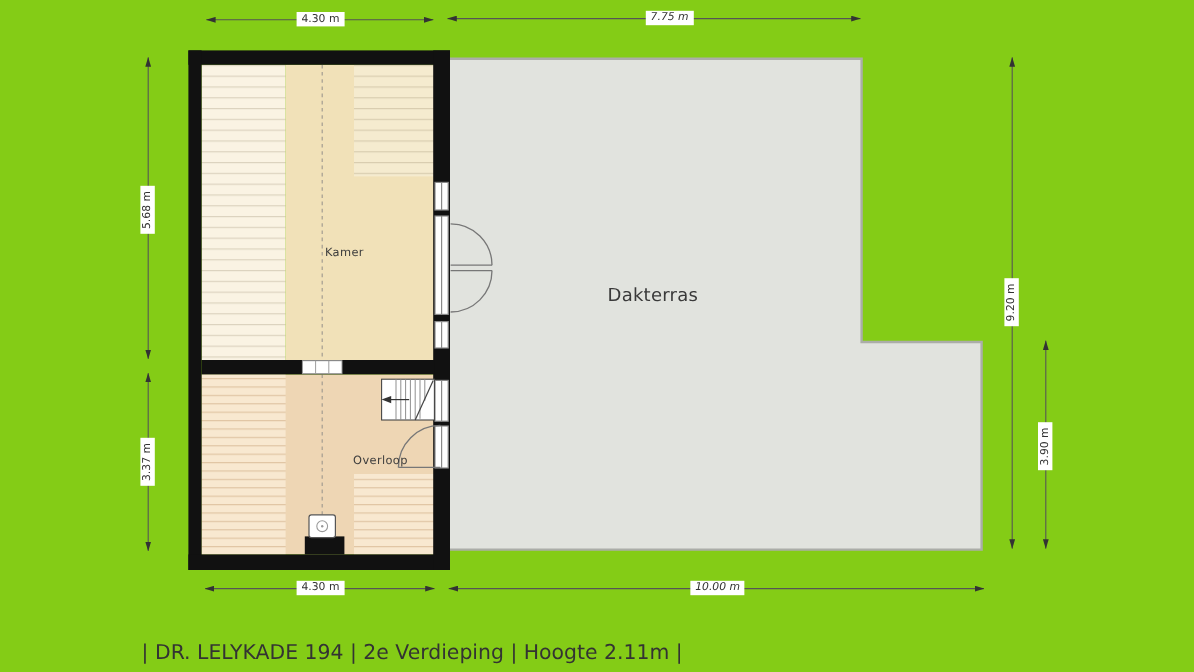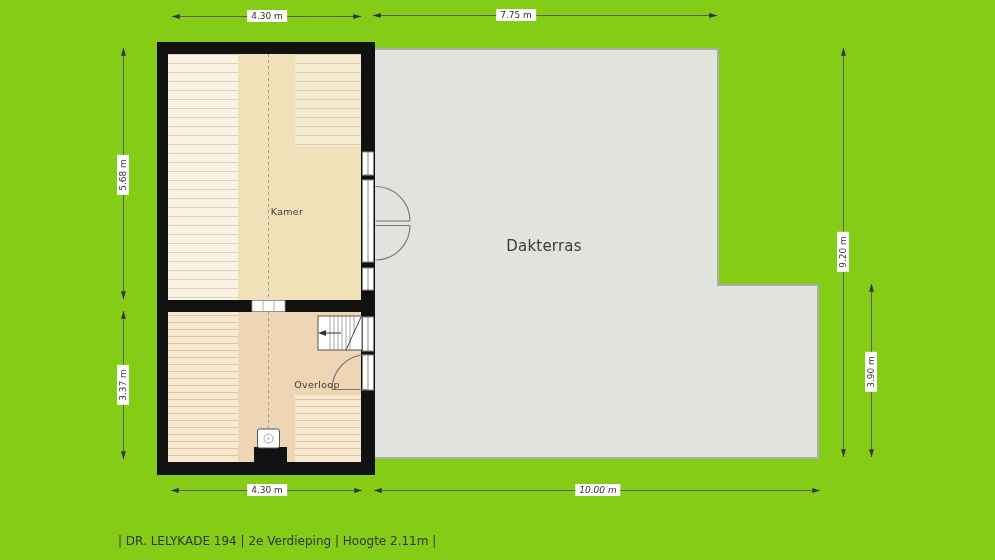--- a/index.html
+++ b/index.html
@@ -5,21 +5,21 @@
   html,body{margin:0;padding:0;background:#fff;}
   #stage{position:relative;width:995px;height:560px;background:#84cc16;overflow:hidden;
          font-family:"DejaVu Sans","Liberation Sans",sans-serif;}
   #plan-svg{position:absolute;left:0;top:0;}
   .dimlabel{position:absolute;transform:translate(-50%,-50%);background:#fff;
             padding:0 4px;font-size:9px;color:#333;white-space:nowrap;line-height:12px;}
   .dimlabel.vert{transform:translate(-50%,-50%) rotate(-90deg);}
   .roomlabel{position:absolute;transform:translate(-50%,-50%);color:#3d3d3d;
              font-size:9.5px;white-space:nowrap;letter-spacing:0.3px;padding-left:38px;}
   .roomlabel.big{font-size:15px;color:#3a3a3a;letter-spacing:0.2px;}
-  #caption{position:absolute;left:118px;top:534px;font-size:12px;color:#333;white-space:nowrap;}
+  #caption{position:absolute;left:118px;top:534px;font-size:17px;color:#333;white-space:nowrap;}
 </style>
 </head>
 <body>
 
 <div id="stage">
 
   <svg id="plan-svg" width="995" height="560" viewBox="0 0 995 560">
     <defs>
       <pattern id="pk" patternUnits="userSpaceOnUse" width="8" height="9">
         <rect width="8" height="9" fill="#faf3e3"></rect>
@@ -137,21 +137,21 @@
       <line x1="123.5" y1="48" x2="123.5" y2="299"></line>
       <line x1="123.5" y1="311" x2="123.5" y2="459"></line>
       <line x1="843.5" y1="48" x2="843.5" y2="457"></line>
       <line x1="871.5" y1="284" x2="871.5" y2="457"></line>
       <line x1="171" y1="490.5" x2="362" y2="490.5"></line>
       <line x1="374" y1="490.5" x2="820" y2="490.5"></line>
     </g>
   </svg>
 
   <div class="dimlabel" style="left:267px;top:16px;">4.30 m</div>
-  <div class="dimlabel" style="left:516px;top:15px;">7.75 m</div>
+  <div class="dimlabel" style="left:558px;top:15px;font-style:italic;">7.75 m</div>
   <div class="dimlabel vert" style="left:123px;top:175px;">5.68 m</div>
   <div class="dimlabel vert" style="left:123px;top:385px;">3.37 m</div>
   <div class="dimlabel vert" style="left:843px;top:252px;">9.20 m</div>
   <div class="dimlabel vert" style="left:871px;top:372px;">3.90 m</div>
   <div class="dimlabel" style="left:267px;top:490px;">4.30 m</div>
   <div class="dimlabel" style="left:598px;top:490px;font-style:italic;">10.00 m</div>
 
   <div class="roomlabel" style="left:268px;top:211px;">Kamer</div>
   <div class="roomlabel" style="left:266px;top:384px;margin-left:32px;">Overloop</div>
   <div class="roomlabel big" style="left:525px;top:246px;">Dakterras</div>

